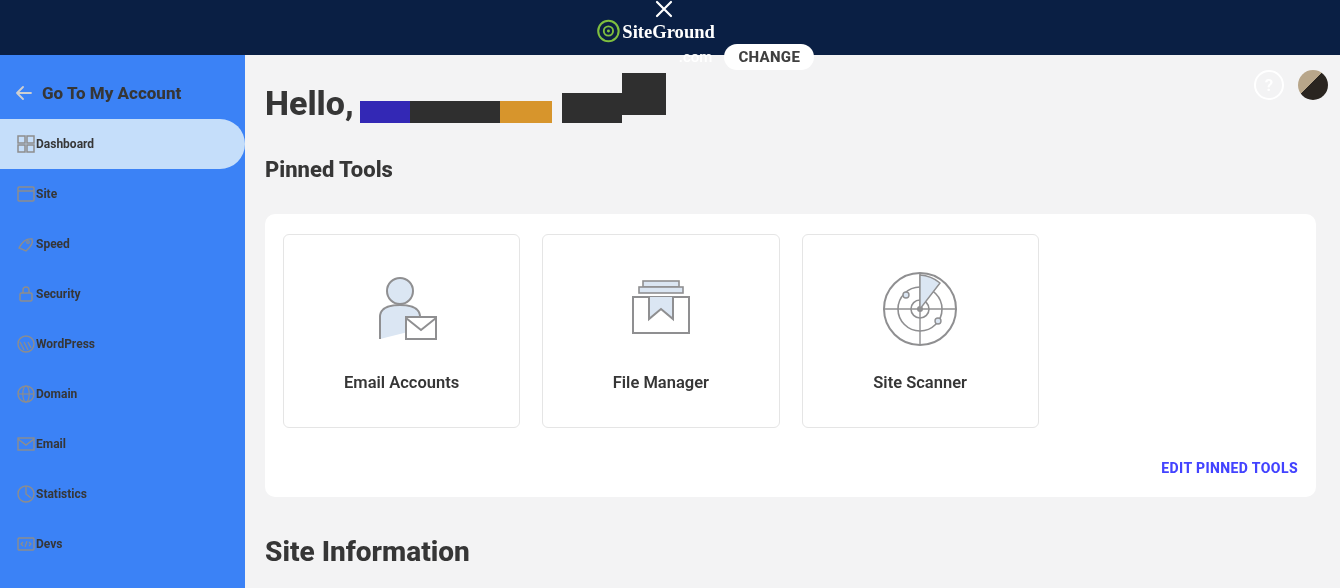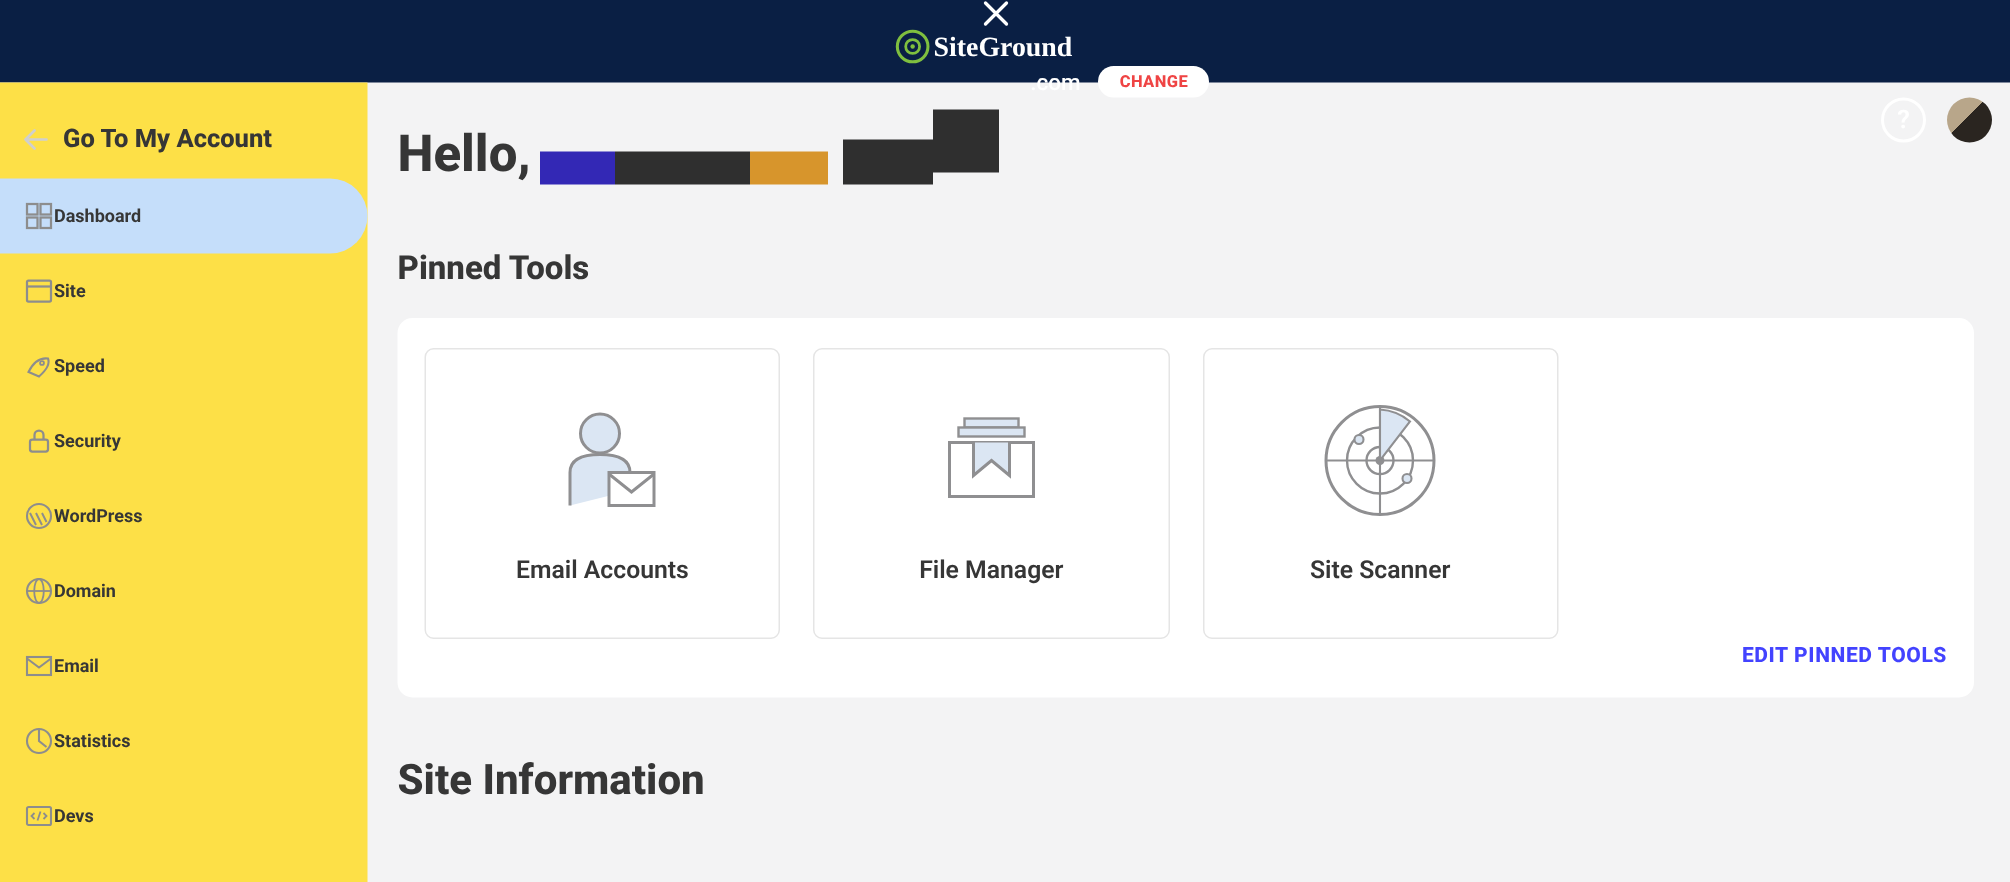--- a/index.html
+++ b/index.html
@@ -42,24 +42,24 @@
     align-items: center;
     gap: 12px;
   }
   .domain-text {
     color: #fff;
     font-size: 15px;
     font-weight: 500;
   }
   .change-pill {
     background: #fff;
-    color: #ef4444;
+    color: #404040;
     border-radius: 14px;
     padding: 4px 14px;
-    font-size: 11px;
+    font-size: 15px;
     font-weight: 800;
     letter-spacing: 0.3px;
     cursor: pointer;
   }
   .header-right {
     margin-left: auto;
     display: flex;
     align-items: center;
     gap: 14px;
   }
@@ -85,21 +85,21 @@
 
   
   .body-wrap {
     display: flex;
     height: calc(588px - 55px);
   }
 
   
   .sidebar {
     width: 245px;
-    background: #fde047;
+    background: #3b82f6;
     padding-top: 22px;
     display: flex;
     flex-direction: column;
   }
   .go-to-account {
     display: flex;
     align-items: center;
     gap: 10px;
     padding: 6px 16px 16px 16px;
     font-weight: 800;
@@ -141,41 +141,41 @@
   
   .main {
     flex: 1;
     overflow-y: auto;
     padding: 28px 24px 40px 20px;
   }
   .hello-line {
     display: flex;
     align-items: flex-end;
     gap: 6px;
-    margin-bottom: 44px;
+    margin-bottom: 34px;
   }
   .hello-text {
     font-size: 34px;
     font-weight: 800;
     color: #363636;
   }
   .redact-row { display:flex; align-items: flex-end; gap:10px;}
   .redact-a { display:flex; align-items:flex-end;}
   .blk { height:22px; }
   .r1 { width:50px; background:#3328b5; }
   .r2 { width:90px; background:#2f2f2f; }
   .r3 { width:52px; background:#d7952c; }
   .r4 { width:60px; background:#2f2f2f; height:30px; }
   .r5 { width:44px; background:#2f2f2f; height:42px; margin-bottom:0; position:relative; top:0;}
   .redact-group2 { position:relative; display:inline-block; }
 
   .section-title {
     font-size: 22px;
     font-weight: 800;
-    margin-bottom: 20px;
+    margin-bottom: 32px;
     color: #363636;
   }
 
   .pinned-card {
     background: #fff;
     border-radius: 10px;
     padding: 20px 18px 20px 18px;
   }
   .cards {
     display: grid;
@@ -203,20 +203,21 @@
   .tool-label {
     font-size: 16.5px;
     font-weight: 600;
     text-align: center;
     line-height: 1.45;
     color: #363636;
     padding: 0 18px;
   }
   .edit-pinned {
     text-align: right;
+    margin-top: 30px;
   }
   .edit-pinned-link {
     color: #4343ff;
     font-weight: 800;
     font-size: 14px;
     letter-spacing: 0.4px;
     cursor: pointer;
   }
 
   .site-info-title {

